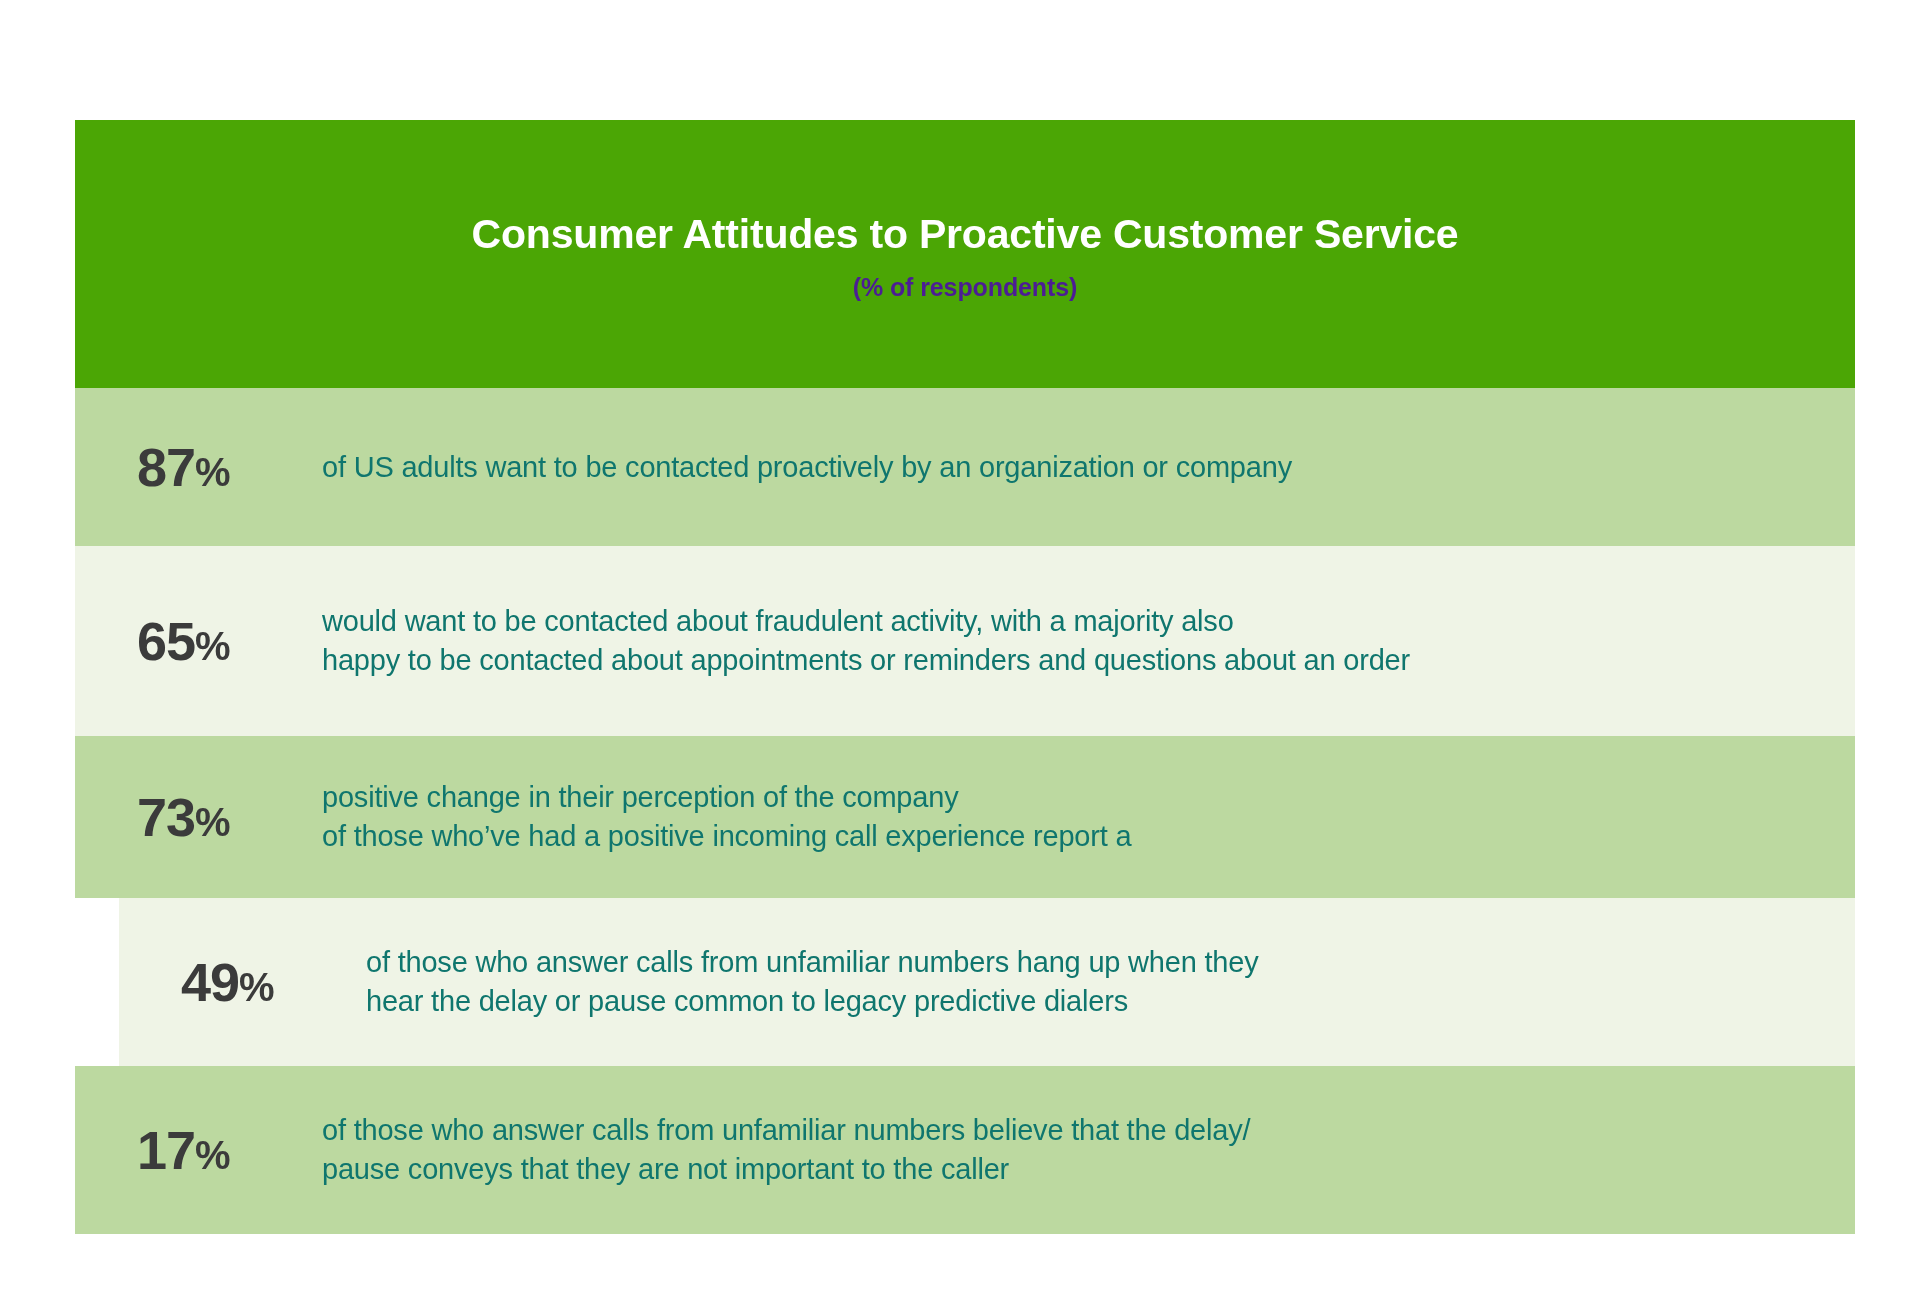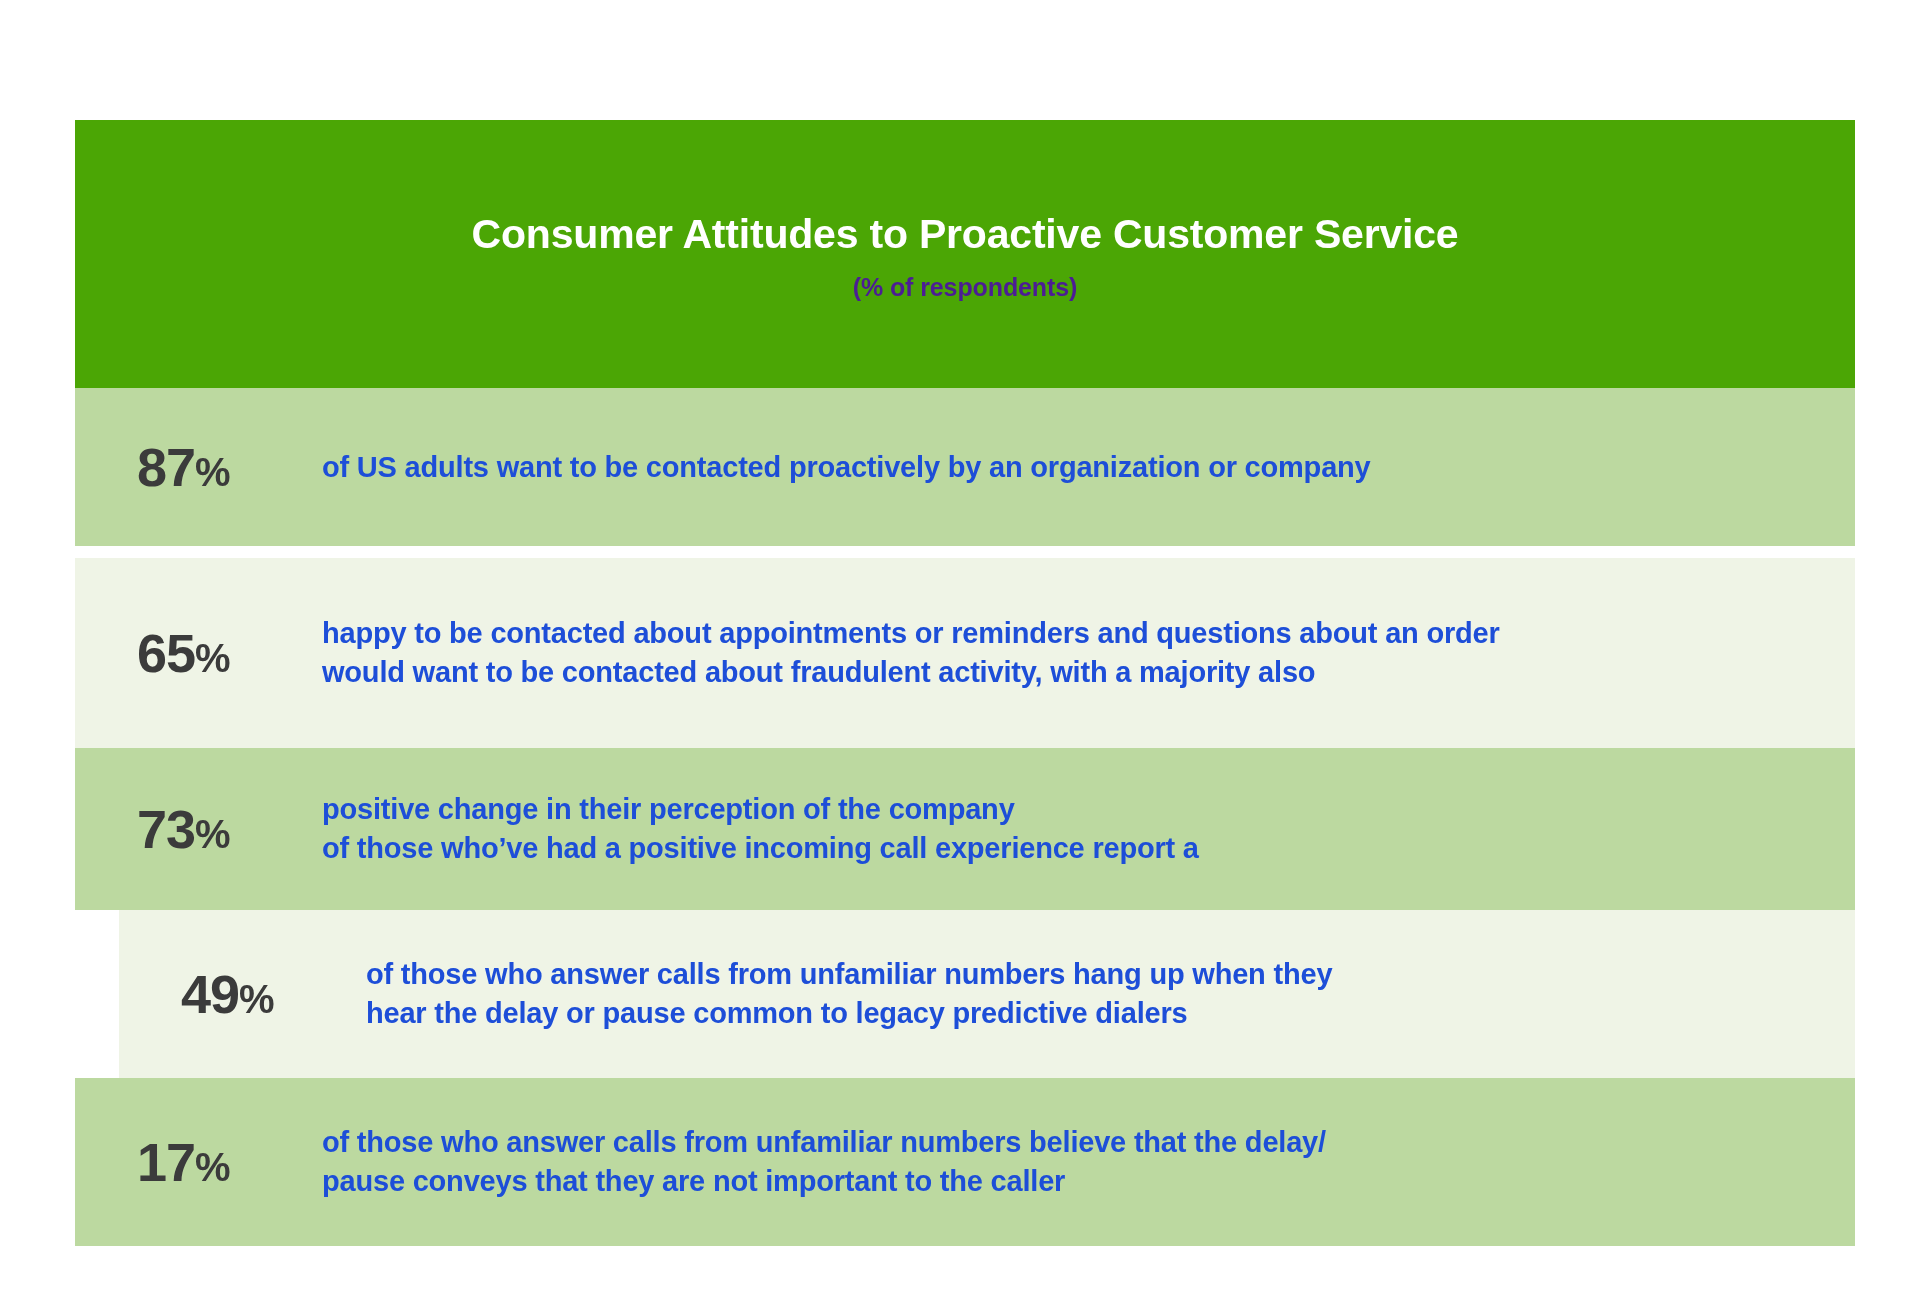--- a/index.html
+++ b/index.html
@@ -63,21 +63,21 @@
     display: flex;
     align-items: center;
     box-sizing: border-box;
     padding-left: 62px;
     padding-right: 24px;
   }
   .row.shade-a { background: #BCD9A0; }
   .row.shade-b { background: #EFF4E6; }
 
   .row-1 { height: 158px; }
-  .row-2 { height: 190px; margin-top: 12px; }
+  .row-2 { height: 190px; }
   .row-3 { height: 162px; }
   .row-4 { height: 168px; margin-left: 44px; }
   .row-5 { height: 168px; }
 
   .row-pct {
     flex: 0 0 185px;
     color: #3B3B3B;
     font-size: 54px;
     font-weight: bold;
     letter-spacing: -1px;
@@ -85,23 +85,23 @@
     line-height: 1;
   }
   .row-pct .sym {
     font-size: 40px;
     font-weight: bold;
     letter-spacing: -0.5px;
   }
 
   .row-text {
     flex: 1 1 auto;
-    color: #1d4ed8;
+    color: #0f766e;
     font-size: 29px;
-    font-weight: bold;
+    font-weight: normal;
     line-height: 1.33;
     letter-spacing: -0.2px;
   }
   .row-text .tline {
     display: block;
     white-space: nowrap;
   }
 </style>
 </head>
 <body>
@@ -123,22 +123,22 @@
         <div class="row-text">
           <span class="tline">of US adults want to be contacted proactively by an organization or company</span>
         </div>
       </div>
 
       <div class="row shade-b row-2">
         <div class="row-pct">
           <span>65</span><span class="sym">%</span>
         </div>
         <div class="row-text">
+          <span class="tline">would want to be contacted about fraudulent activity, with a majority also</span>
           <span class="tline">happy to be contacted about appointments or reminders and questions about an order</span>
-          <span class="tline">would want to be contacted about fraudulent activity, with a majority also</span>
         </div>
       </div>
 
       <div class="row shade-a row-3">
         <div class="row-pct">
           <span>73</span><span class="sym">%</span>
         </div>
         <div class="row-text">
           <span class="tline">positive change in their perception of the company</span>
           <span class="tline">of those who’ve had a positive incoming call experience report a</span>

